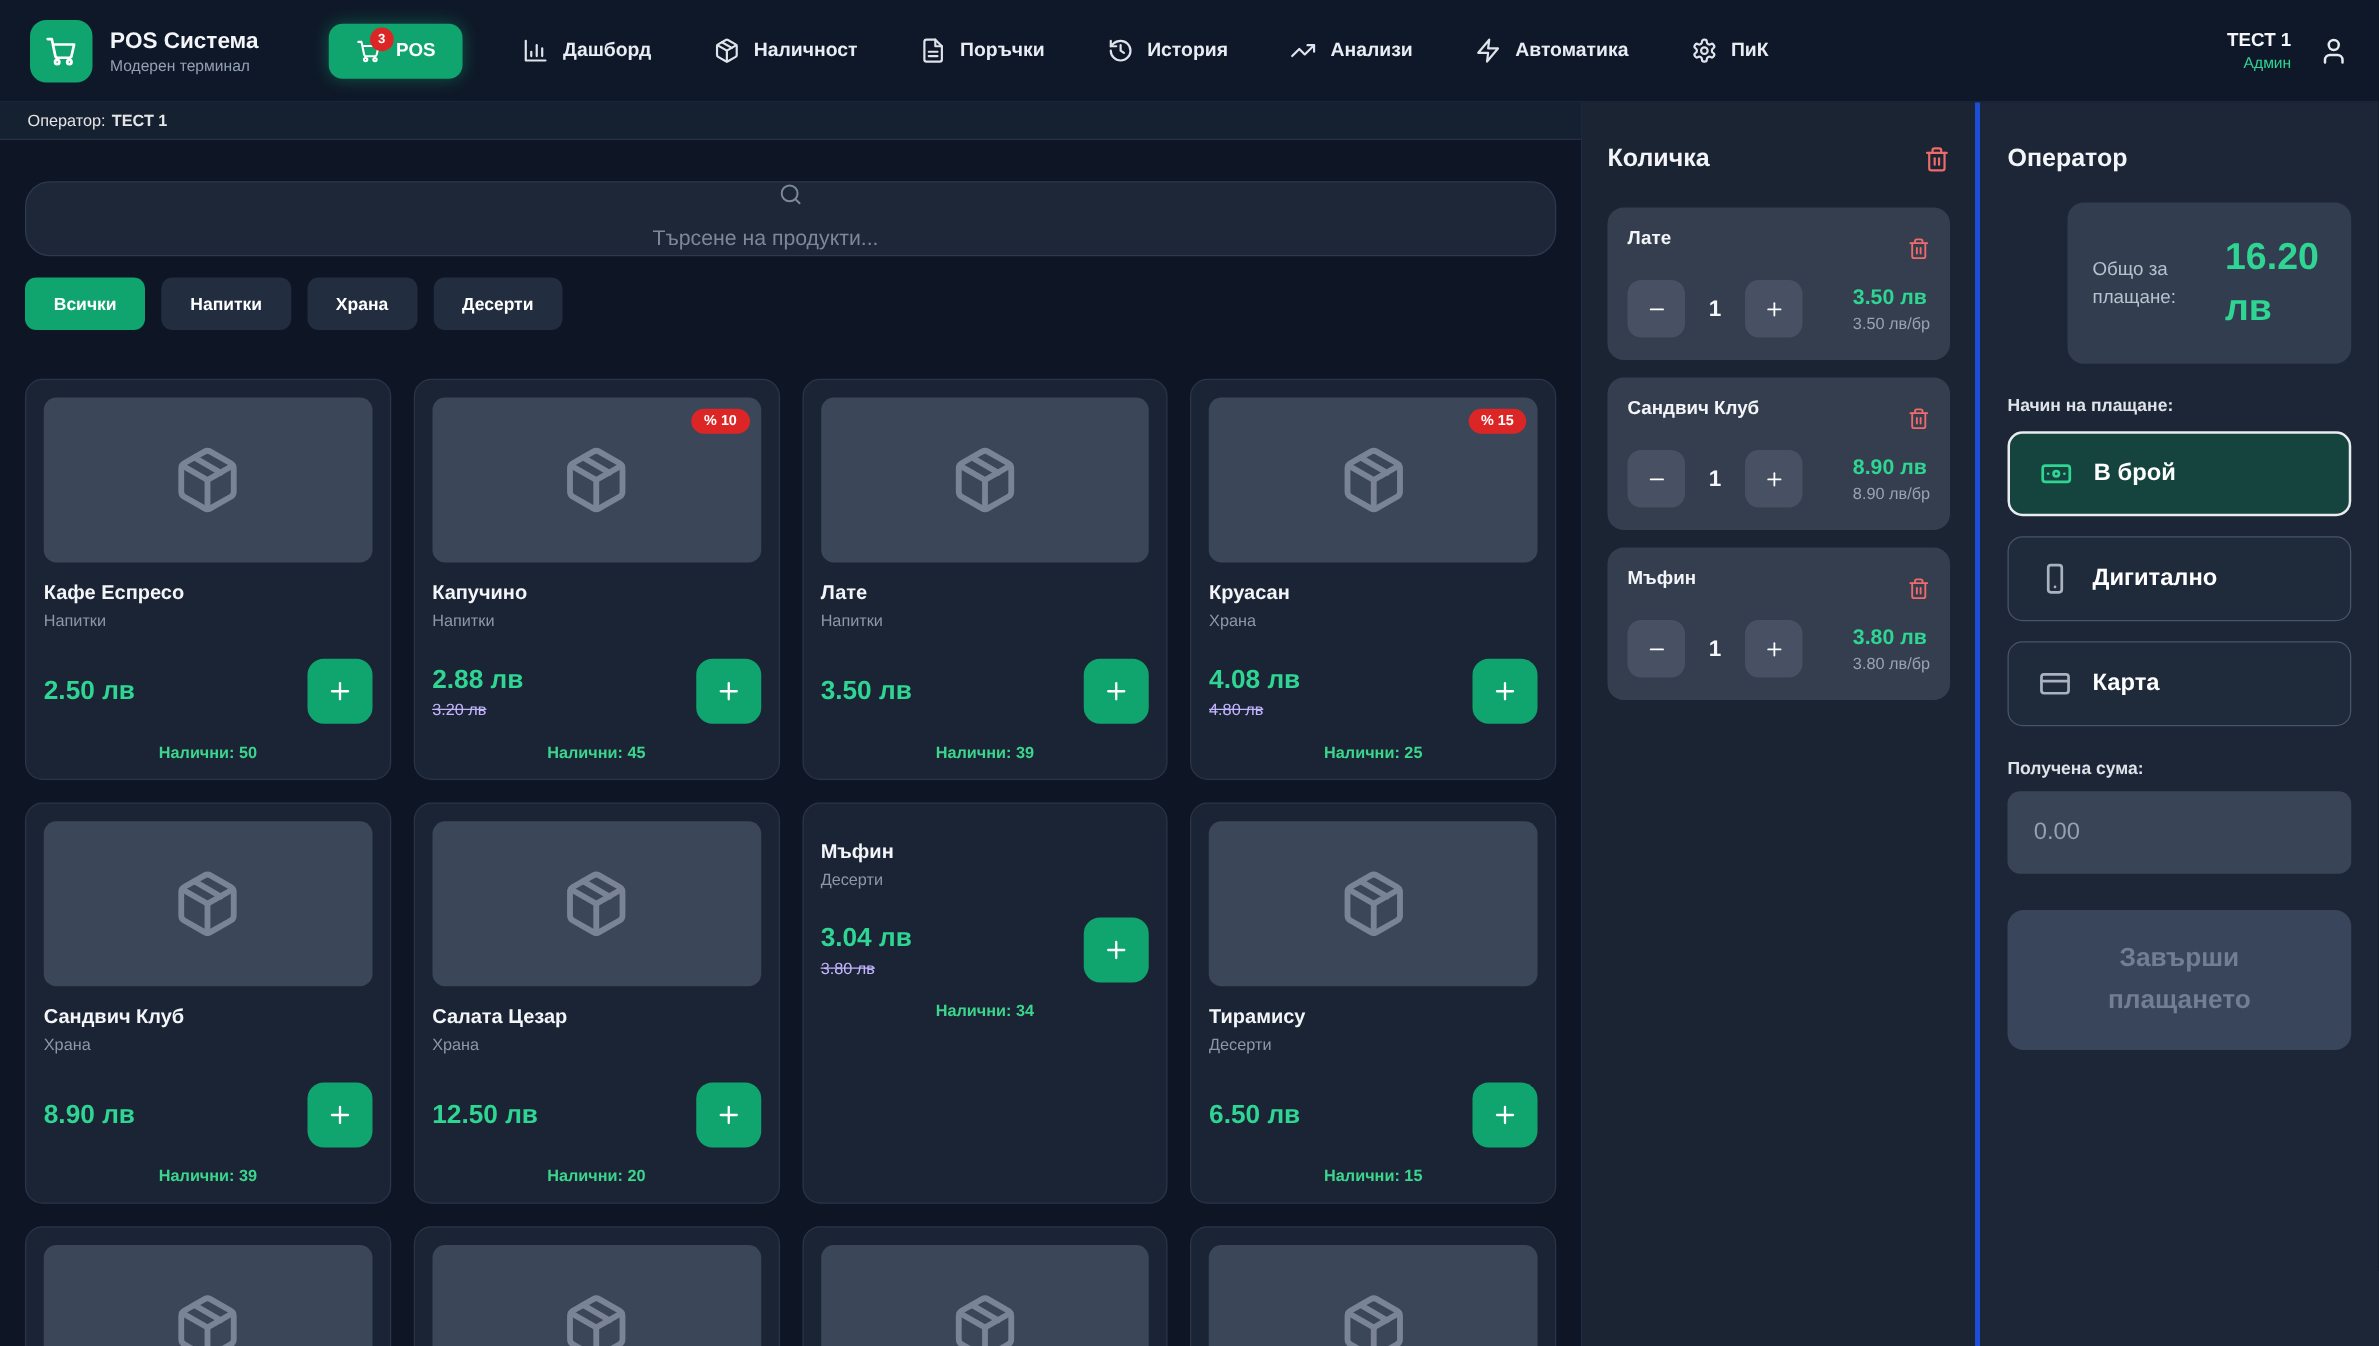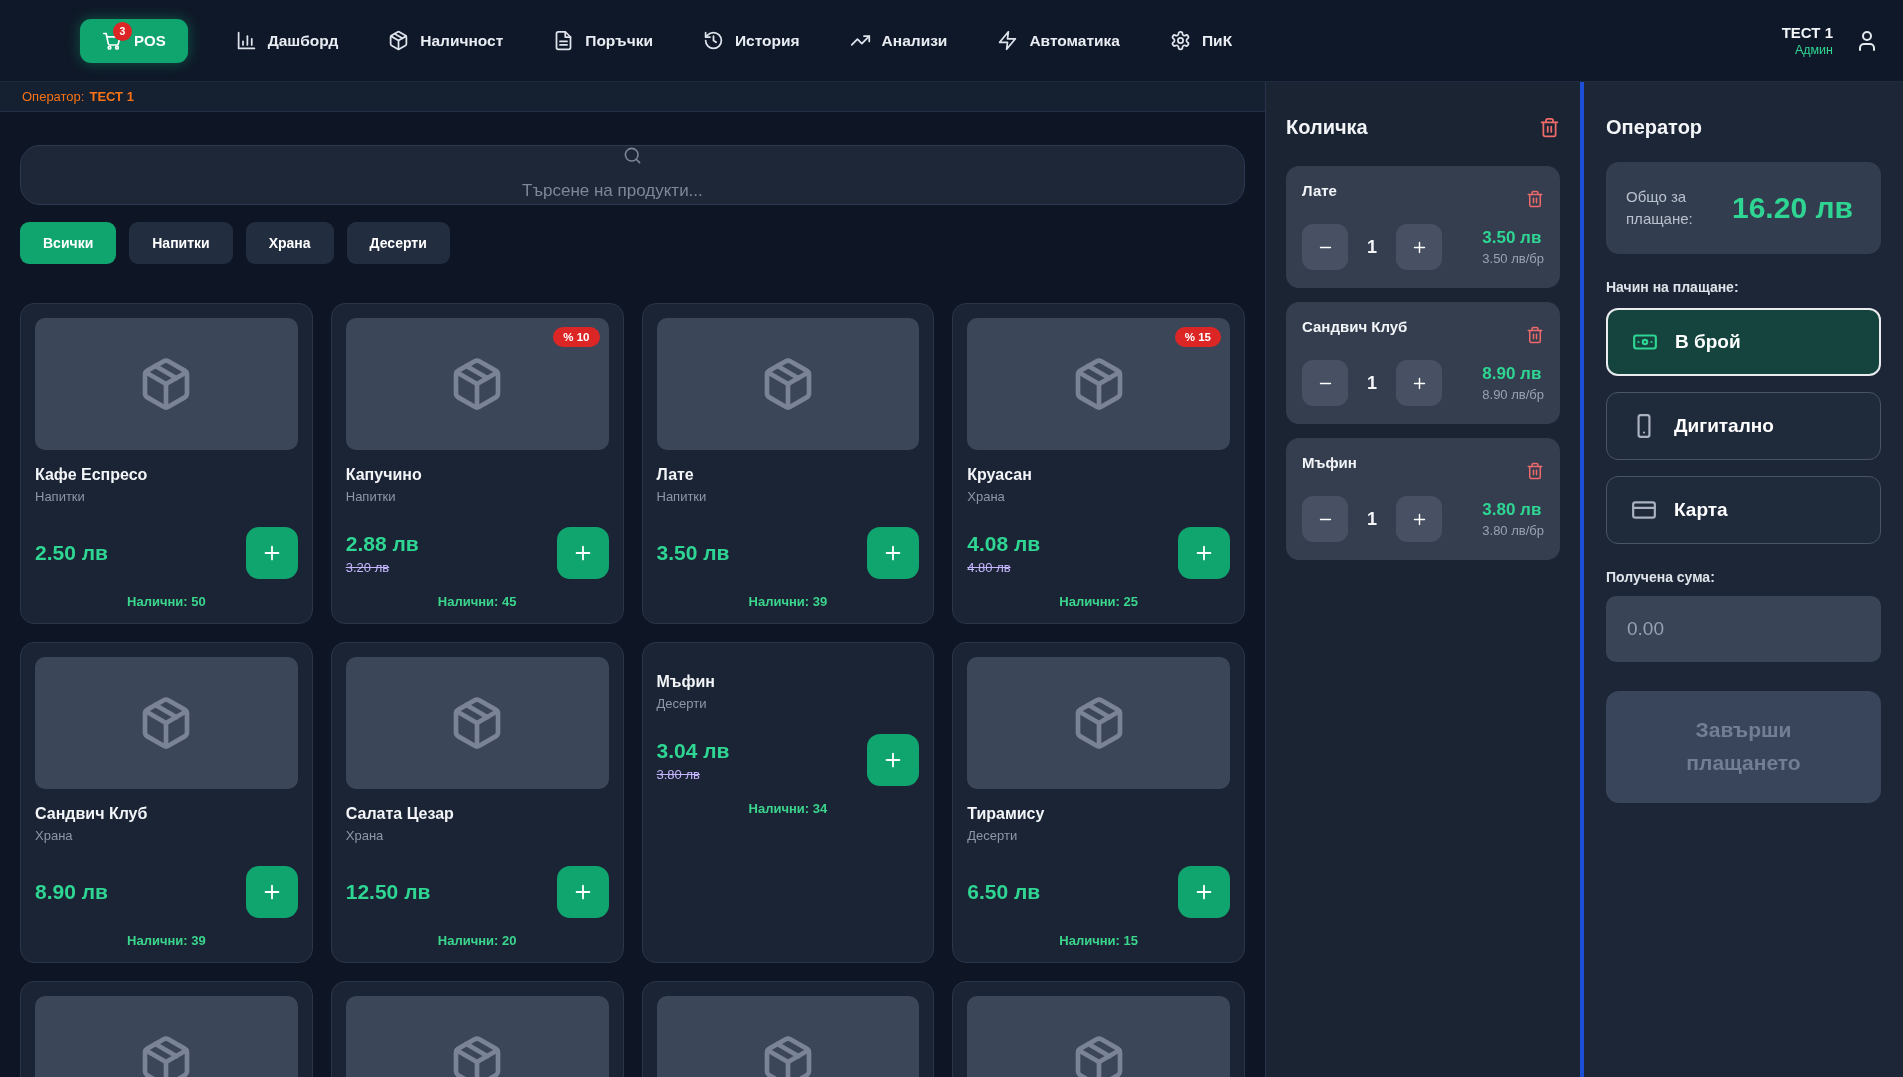--- a/index.html
+++ b/index.html
@@ -41,21 +41,21 @@
   .user-role { font-size:12.5px; color:#2fd592; margin-top:2px; }
   .user-ico { width:24px; height:24px; color:#e4e8ef; cursor:pointer; }
 
   
   .layout { display:flex; height:995px; }
   .main { flex:1; min-width:0; display:flex; flex-direction:column;
     border-right:1px solid #273350; }
 
   .operator-bar { height:30px; background:#152031; border-bottom:1px solid #233048;
     display:flex; align-items:center; padding:0 22px; gap:5px;
-    font-size:13px; color:#f97316; }
+    font-size:13px; color:#e5e5e5; }
   .operator-bar b { font-weight:bold; }
 
   .content { flex:1; overflow:hidden; padding:33px 20px 0; }
 
   .search-box { height:60px; background:#1d2737; border:1px solid #2c3950;
     border-radius:20px; display:flex; align-items:center; padding:0 18px; gap:12px;flex-direction:column; }
   .search-ico { width:19px; height:19px; color:#7c8798; }
   .search-box input { flex:1; background:transparent; border:none; outline:none;
     color:#dfe4ec; font-size:17px; font-family:inherit; }
   .search-box input::placeholder { color:#7c8798; }
@@ -105,21 +105,21 @@
   .qty-btn span { width:17px; height:17px; }
   .ci-qty { width:48px; text-align:center; font-size:18px; font-weight:bold; }
   .ci-price { margin-left:auto; }
   .ci-total { font-size:17px; font-weight:bold; color:#2fd592; }
   .ci-unit { font-size:13px; color:#99a2b2; margin-top:3px; }
 
   
   .pay-panel { width:319px; background:#1c2636; padding:34px 22px 0; }
   .pay-title { font-size:20px; font-weight:bold; }
   .total-card { margin-top:23px; background:#323d4f; border-radius:13px;
-    padding:24px 20px; display:flex; align-items:center; gap:14px; }
+    padding:24px 20px; display:flex; align-items:center; gap:14px;margin-left:48px; }
   .total-label { width:92px; font-size:15px; color:#b9c1cd; line-height:1.45; }
   .total-value { flex:1; font-size:30px; font-weight:bold; color:#2fd592;
     line-height:1.35; }
   .pay-sub { margin-top:25px; font-size:14px; font-weight:bold; color:#dfe3ea; }
   .methods { margin-top:13px; display:flex; flex-direction:column; gap:16px; }
   .method { height:68px; border-radius:12px; border:1px solid #4a5468; background:#1f2a3b;
     display:flex; align-items:center; gap:17px; padding:0 24px; color:#fff;
     font-size:19px; font-weight:bold; cursor:pointer; font-family:inherit; }
   .method .m-ico { width:26px; height:26px; color:#aab2c0; }
   .method.selected { background:#15443e; border:2px solid #e9ebee; }
@@ -129,20 +129,35 @@
     color:#c6cdd8; font-family:inherit; }
   .received-input::placeholder { color:#97a1b1; }
   .complete-btn { margin-top:29px; width:100%; min-height:112px; border-radius:13px;
     background:#39455a; border:none; color:#727e93; font-size:21px; font-weight:bold;
     line-height:1.55; padding:0 44px; font-family:inherit; cursor:not-allowed; }
 </style>
 </head>
 <body>
 
 <nav class="navbar">
+  <div class="brand">
+    <div class="brand-logo">
+      <span data-icon="cart">
+          <svg viewBox="0 0 24 24">
+            <circle cx="9" cy="20" r="1.6"></circle>
+            <circle cx="18" cy="20" r="1.6"></circle>
+            <path d="M2 3h3l2.6 12.4a1.8 1.8 0 0 0 1.8 1.4h8.4a1.8 1.8 0 0 0 1.8-1.5L21.5 7H6"></path>
+          </svg>
+        </span>
+    </div>
+    <div>
+      <div class="brand-title">POS Система</div>
+      <div class="brand-sub">Модерен терминал</div>
+    </div>
+  </div>
 
   <button class="pos-btn">
     <span class="pos-cart">
       <span data-icon="cart"><svg viewBox="0 0 24 24">
             <circle cx="9" cy="20" r="1.6"></circle>
             <circle cx="18" cy="20" r="1.6"></circle>
             <path d="M2 3h3l2.6 12.4a1.8 1.8 0 0 0 1.8 1.4h8.4a1.8 1.8 0 0 0 1.8-1.5L21.5 7H6"></path>
           </svg></span>
       <span class="pos-badge">3</span>
     </span>

